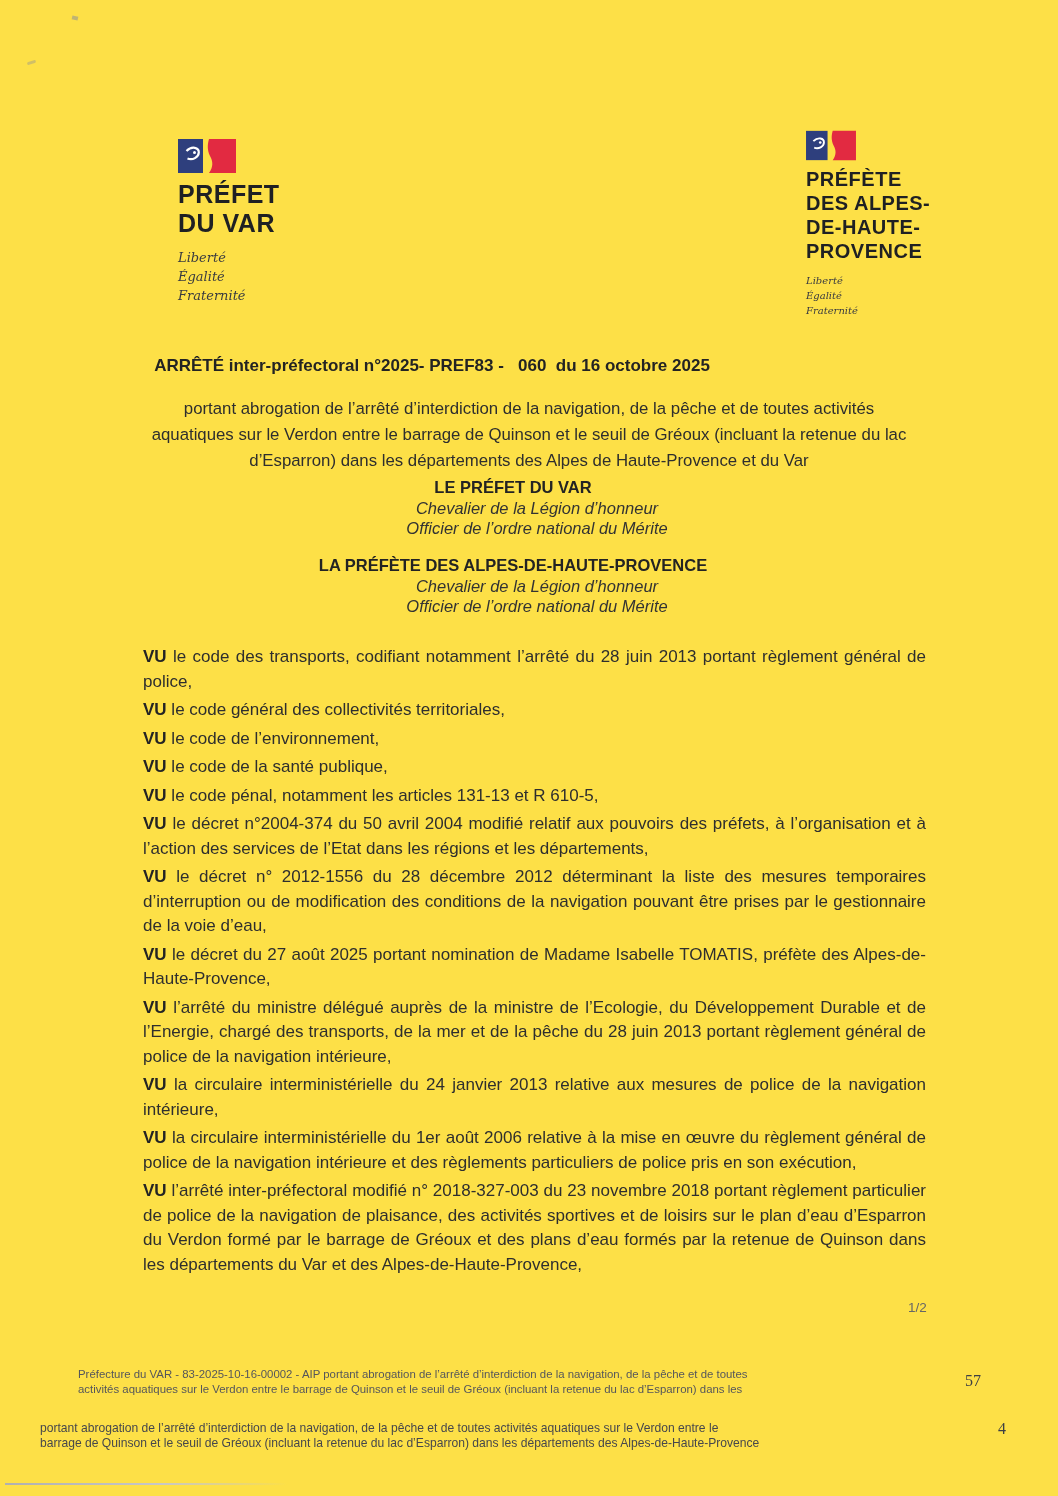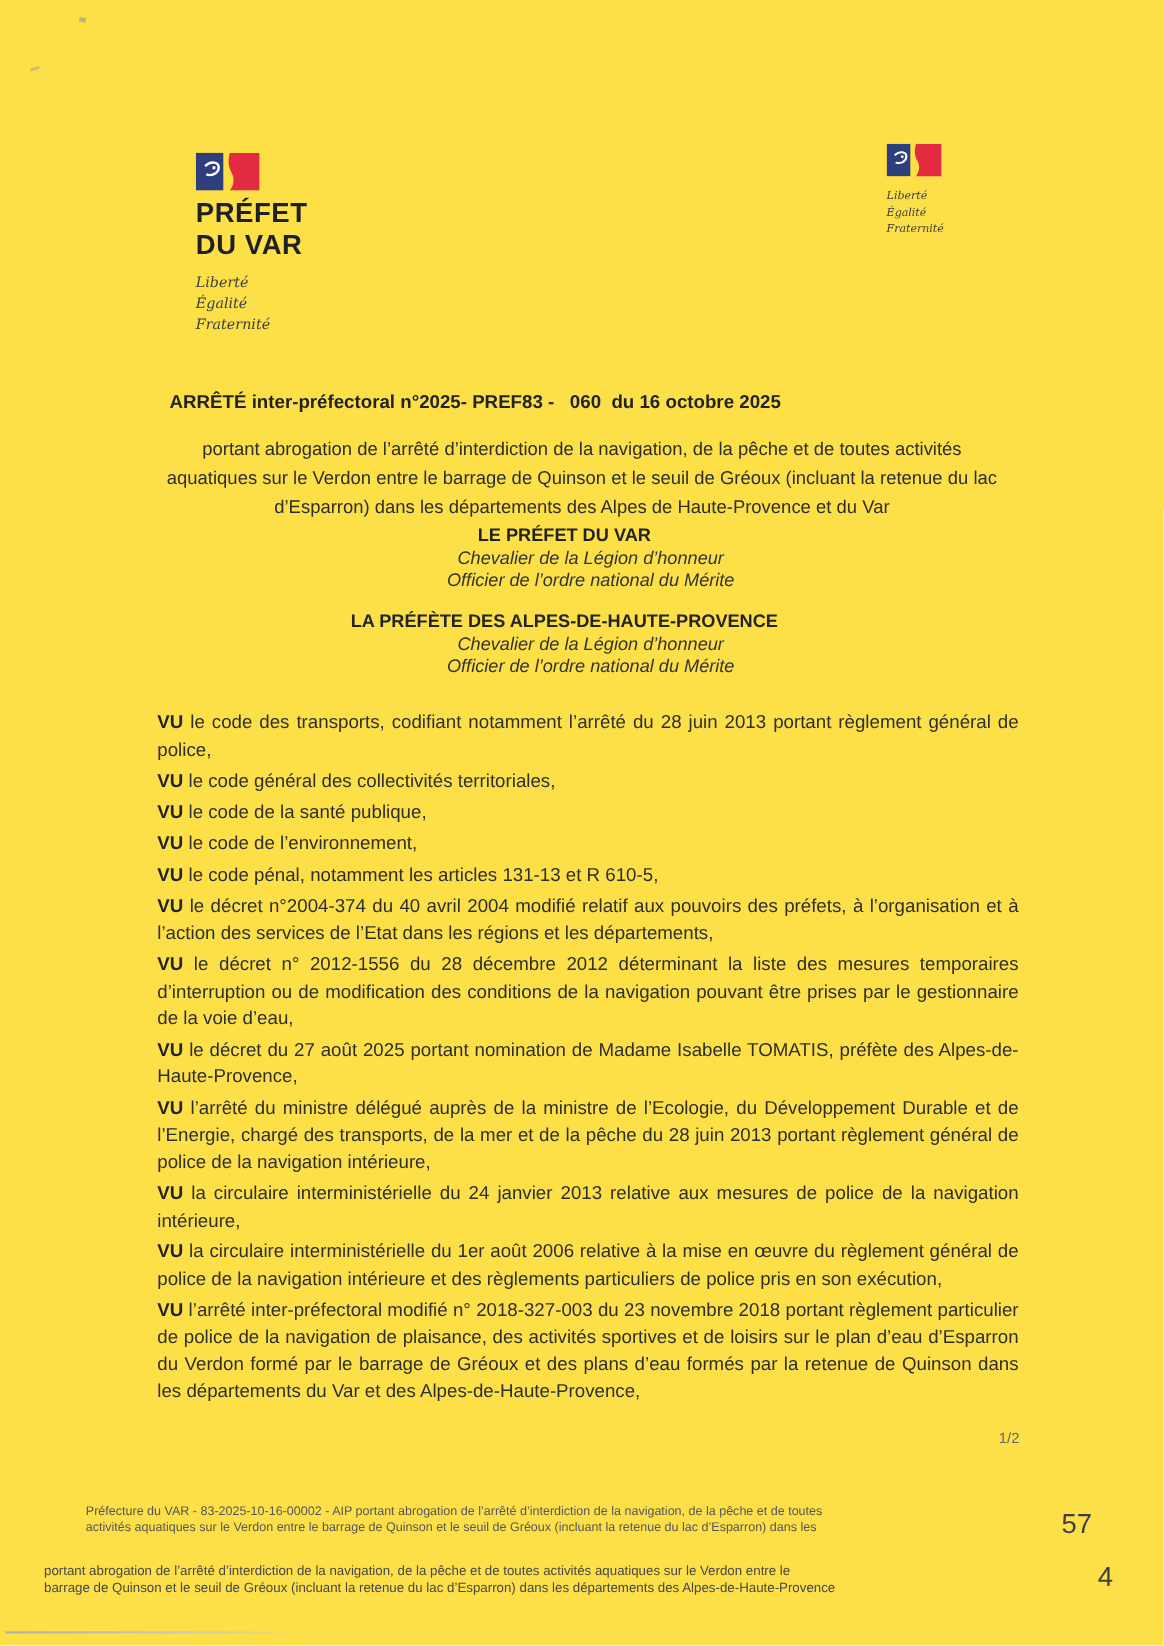--- a/index.html
+++ b/index.html
@@ -50,21 +50,21 @@
   
   .pagenum{position:absolute;left:908px;top:1300px;font-size:13.5px;color:#666;}
 
   
   .footer div{white-space:nowrap;}
   .footer.f1{position:absolute;left:78px;top:1367px;font-size:11.4px;line-height:14.6px;color:#55565b;}
   .footer.f2{position:absolute;left:40px;top:1421px;font-size:12.1px;line-height:15.2px;color:#46474c;}
   .footer.f1 div:nth-child(3){opacity:.45;}
   .footer.f2 div:nth-child(3){opacity:.6;}
 
-  .mnum{position:absolute;font-size:25px;color:#3d3f44;}
+  .mnum{position:absolute;font-size:16px;color:#3d3f44;font-family:Liberation Serif, serif;}
   .n57{left:965px;top:1372px;}
   .n4{left:998px;top:1420px;}
 
   .bottom-line{
     position:absolute;left:5px;top:1483px;width:282px;height:2px;
     background:linear-gradient(to right,#b0b0b0,#c7c7c7 55%,rgba(205,205,205,0));
   }
 </style>
 </head>
 <body>
@@ -92,20 +92,26 @@
       </div>
   </div>
 
   <div class="logo logo-right">
     <svg class="flag" width="50" height="31" viewBox="0 0 58 36" aria-hidden="true">
       <rect x="0" y="1" width="25" height="34" fill="#2e3f7d"></rect>
       <path d="M31 1 H58 V35 H31 C35.5 29 35 23 32 18 C29 12 29.5 6 31 1 Z" fill="#e22a41"></path>
       <path d="M8.5 13 C14 7.5 21 9.5 20.8 14.5 C20.6 19.5 14.5 22.5 9.5 20.5" fill="none" stroke="#ffffff" stroke-width="2.2"></path>
       <circle cx="16.5" cy="14.5" r="1.5" fill="#ffffff"></circle>
     </svg>
+    <div class="logo-title">
+        <div>PRÉFÈTE</div>
+        <div>DES ALPES-</div>
+        <div>DE-HAUTE-</div>
+        <div>PROVENCE</div>
+      </div>
     <div class="motto">
         <div>Liberté</div>
         <div>Égalité</div>
         <div>Fraternité</div>
       </div>
   </div>
 
   <div class="doc-title">ARRÊTÉ inter-préfectoral n°2025- PREF83 -   060  du 16 octobre 2025</div>
   <div class="doc-subtitle">portant abrogation de l’arrêté d’interdiction de la navigation, de la pêche et de toutes activités aquatiques sur le Verdon entre le barrage de Quinson et le seuil de Gréoux (incluant la retenue du lac d’Esparron) dans les départements des Alpes de Haute-Provence et du Var</div>
 
@@ -120,24 +126,24 @@
     <div class="sig-name">LA PRÉFÈTE DES ALPES-DE-HAUTE-PROVENCE</div>
     <div class="sig-titles">
         <div>Chevalier de la Légion d’honneur</div>
         <div>Officier de l’ordre national du Mérite</div>
       </div>
   </div>
 
   <div class="clauses">
       <p class="clause"><span class="lead">VU</span> <span>le code des transports, codifiant notamment l’arrêté du 28 juin 2013 portant règlement général de police,</span></p>
       <p class="clause"><span class="lead">VU</span> <span>le code général des collectivités territoriales,</span></p>
+      <p class="clause"><span class="lead">VU</span> <span>le code de l’environnement,</span></p>
       <p class="clause"><span class="lead">VU</span> <span>le code de la santé publique,</span></p>
-      <p class="clause"><span class="lead">VU</span> <span>le code de l’environnement,</span></p>
       <p class="clause"><span class="lead">VU</span> <span>le code pénal, notamment les articles 131-13 et R 610-5,</span></p>
-      <p class="clause"><span class="lead">VU</span> <span>le décret n°2004-374 du 40 avril 2004 modifié relatif aux pouvoirs des préfets, à l’organisation et à l’action des services de l’Etat dans les régions et les départements,</span></p>
+      <p class="clause"><span class="lead">VU</span> <span>le décret n°2004-374 du 50 avril 2004 modifié relatif aux pouvoirs des préfets, à l’organisation et à l’action des services de l’Etat dans les régions et les départements,</span></p>
       <p class="clause"><span class="lead">VU</span> <span>le décret n° 2012-1556 du 28 décembre 2012 déterminant la liste des mesures temporaires d’interruption ou de modification des conditions de la navigation pouvant être prises par le gestionnaire de la voie d’eau,</span></p>
       <p class="clause"><span class="lead">VU</span> <span>le décret du 27 août 2025 portant nomination de Madame Isabelle TOMATIS, préfète des Alpes-de-Haute-Provence,</span></p>
       <p class="clause"><span class="lead">VU</span> <span>l’arrêté du ministre délégué auprès de la ministre de l’Ecologie, du Développement Durable et de l’Energie, chargé des transports, de la mer et de la pêche du 28 juin 2013 portant règlement général de police de la navigation intérieure,</span></p>
       <p class="clause"><span class="lead">VU</span> <span>la circulaire interministérielle du 24 janvier 2013 relative aux mesures de police de la navigation intérieure,</span></p>
       <p class="clause"><span class="lead">VU</span> <span>la circulaire interministérielle du 1er août 2006 relative à la mise en œuvre du règlement général de police de la navigation intérieure et des règlements particuliers de police pris en son exécution,</span></p>
       <p class="clause"><span class="lead">VU</span> <span>l’arrêté inter-préfectoral modifié n° 2018-327-003 du 23 novembre 2018 portant règlement particulier de police de la navigation de plaisance, des activités sportives et de loisirs sur le plan d’eau d’Esparron du Verdon formé par le barrage de Gréoux et des plans d’eau formés par la retenue de Quinson dans les départements du Var et des Alpes-de-Haute-Provence,</span></p>
     </div>
 
   <div class="pagenum">1/2</div>
 

